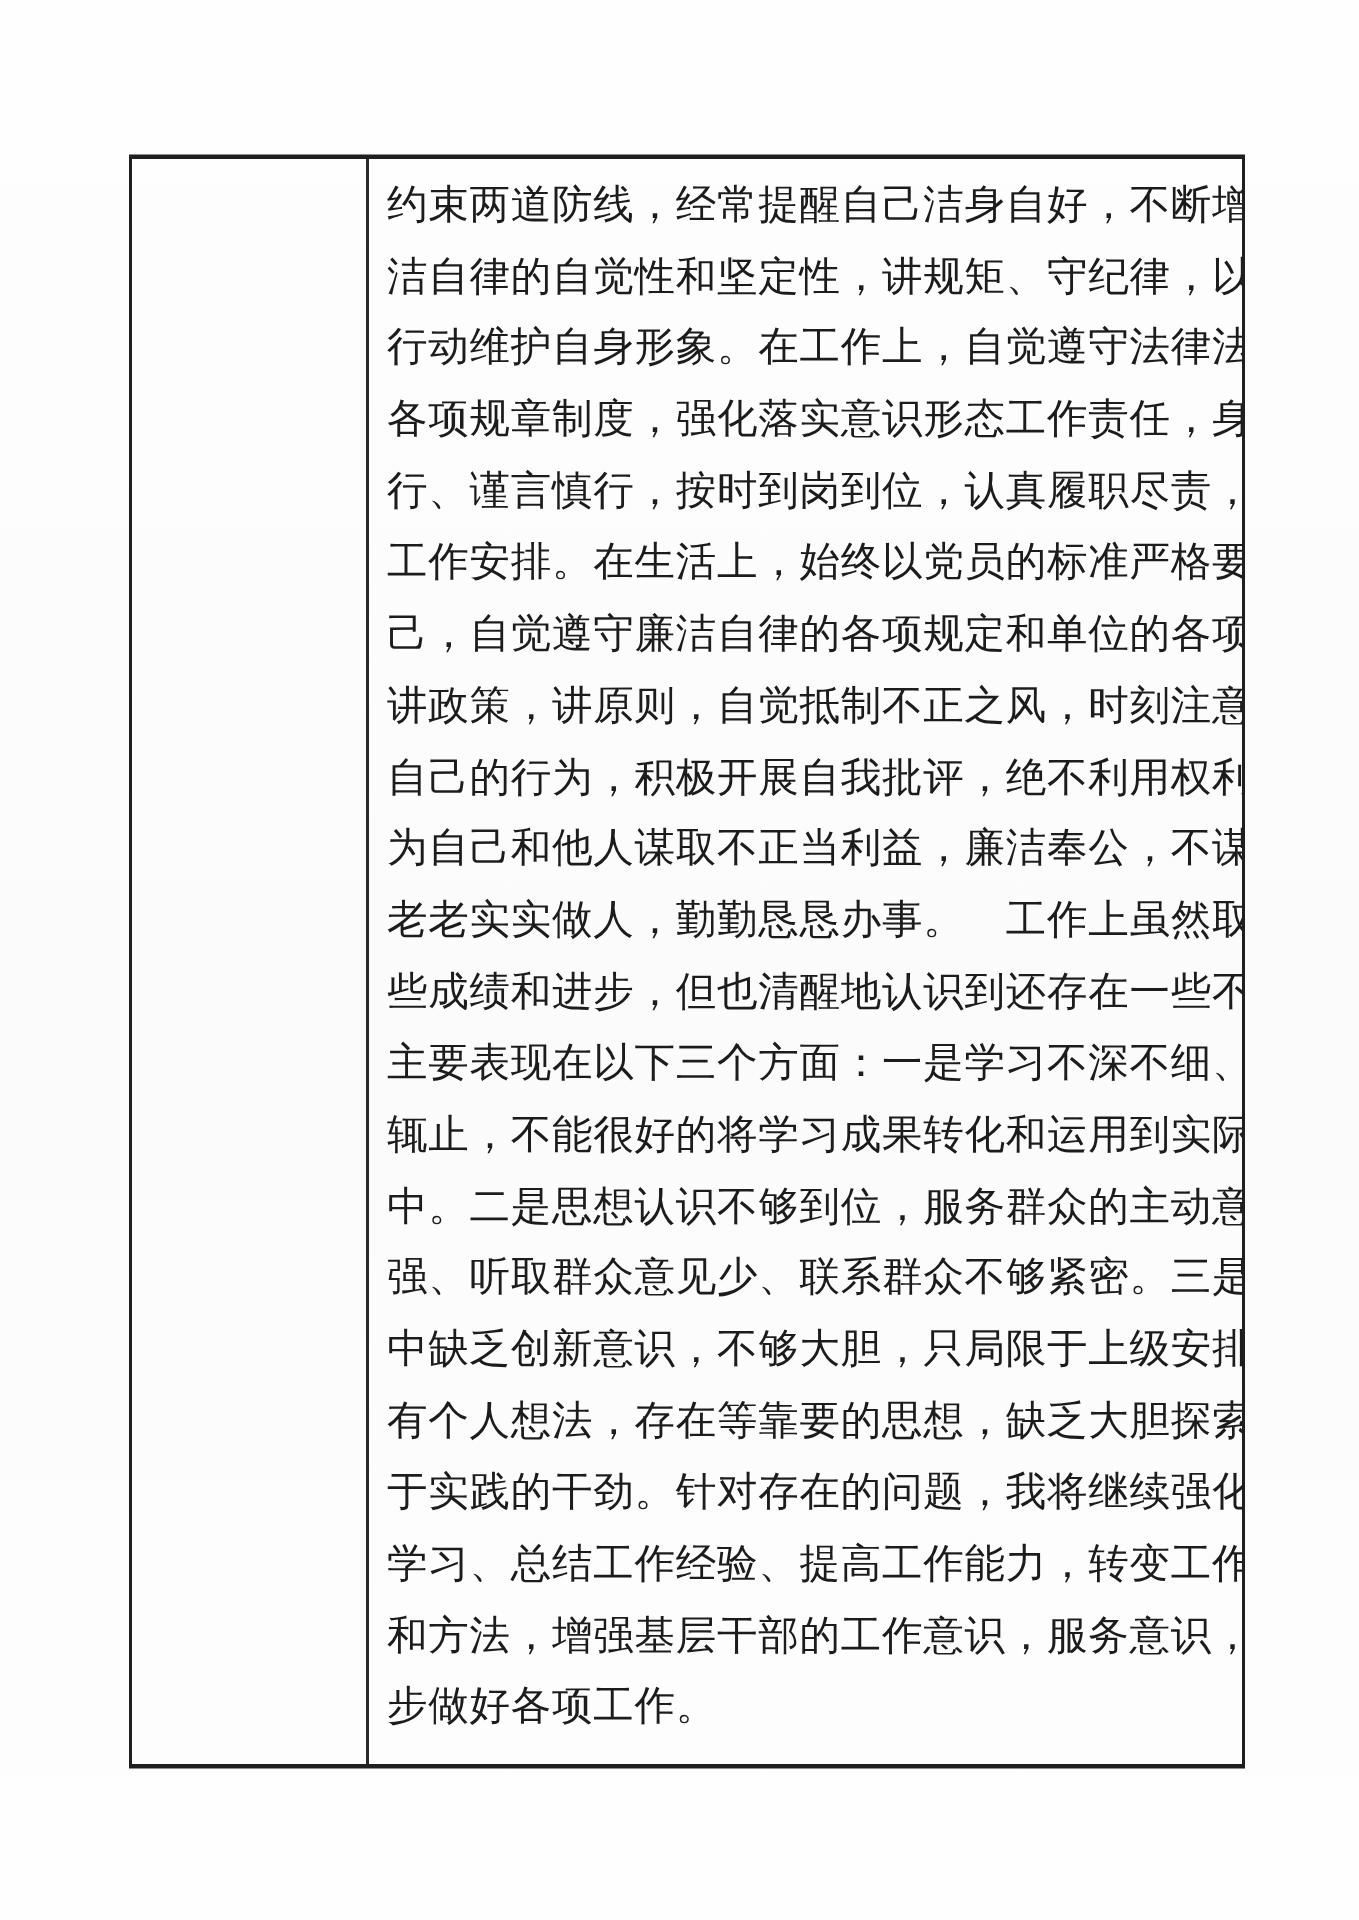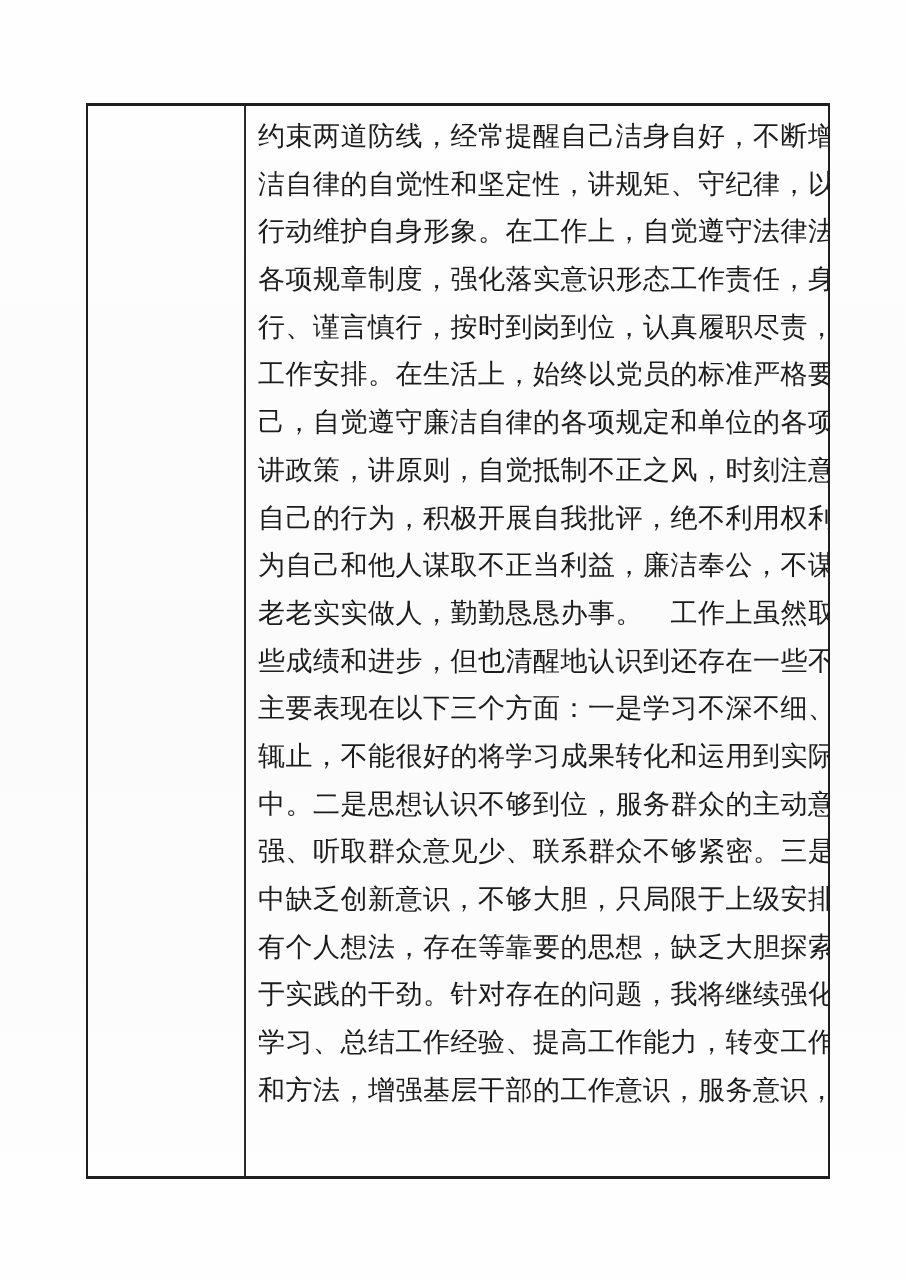--- a/index.html
+++ b/index.html
@@ -78,16 +78,17 @@
           <div class="text-line">些成绩和进步，但也清醒地认识到还存在一些不足，</div>
           <div class="text-line">主要表现在以下三个方面：一是学习不深不细、浅尝</div>
           <div class="text-line">辄止，不能很好的将学习成果转化和运用到实际工作</div>
           <div class="text-line">中。二是思想认识不够到位，服务群众的主动意识不</div>
           <div class="text-line">强、听取群众意见少、联系群众不够紧密。三是工作</div>
           <div class="text-line">中缺乏创新意识，不够大胆，只局限于上级安排，没</div>
           <div class="text-line">有个人想法，存在等靠要的思想，缺乏大胆探索、勇</div>
           <div class="text-line">于实践的干劲。针对存在的问题，我将继续强化理论</div>
           <div class="text-line">学习、总结工作经验、提高工作能力，转变工作作风</div>
           <div class="text-line">和方法，增强基层干部的工作意识，服务意识，进一</div>
+          <div class="text-line last-line">步做好各项工作。</div>
         </div>
     </div>
   </div>
 </div>
 
 </body></html>

